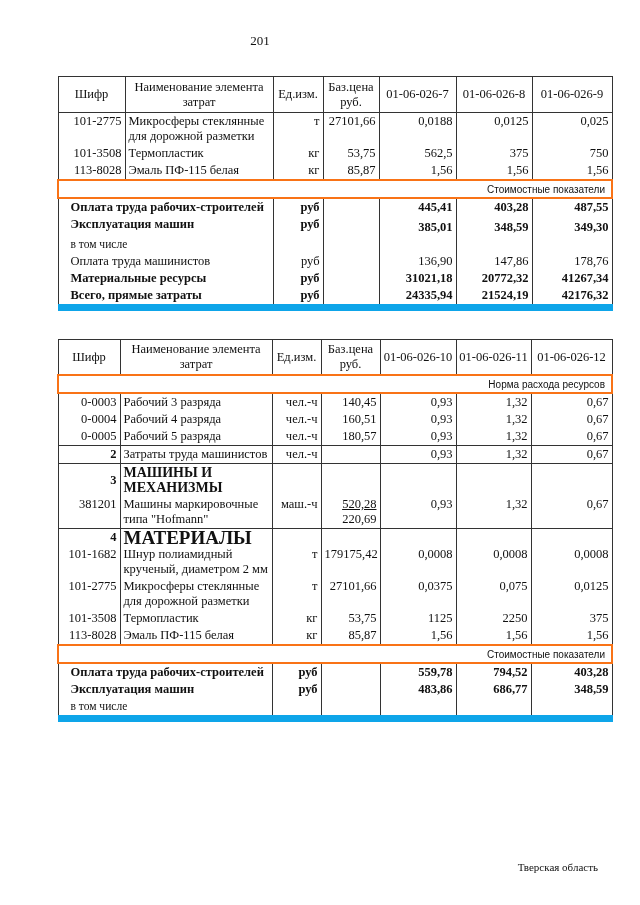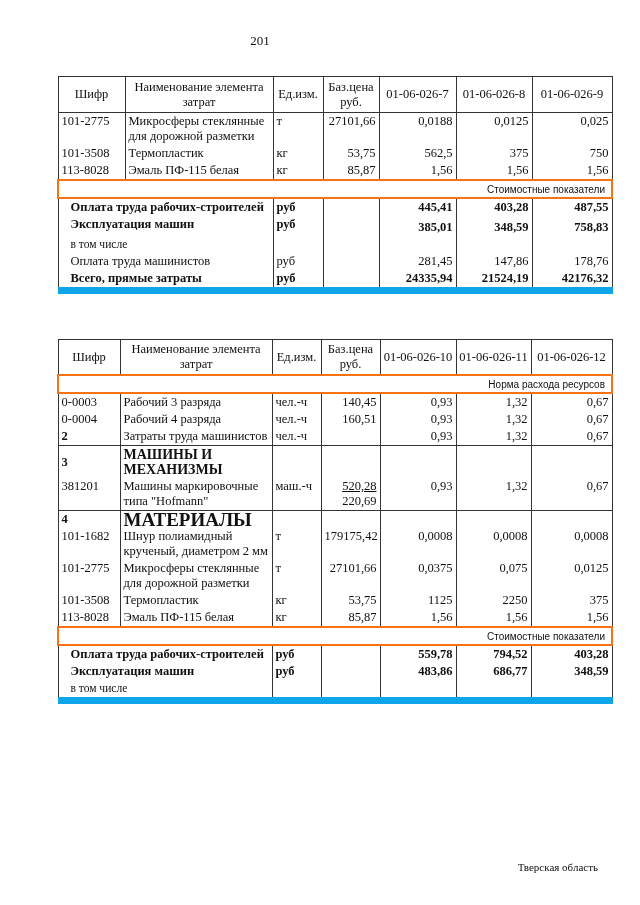--- a/index.html
+++ b/index.html
@@ -19,21 +19,21 @@
   }
   table.est td, table.est th {
     padding: 0 3px; vertical-align: top;
     border-left: 1px solid #333; border-right: 1px solid #333;
   }
   table.est th {
     font-weight: normal; text-align: center; vertical-align: middle;
     border: 1px solid #333; padding: 2px 2px; line-height: 15px;
   }
   table.est tr.row td { padding-top: 1px; padding-bottom: 1px; }
-  .c { text-align: left; }
+  .c { text-align: right; }
   .r { text-align: right; }
   .b { font-weight: bold; }
   tr.section-label td {
     font-family: "Liberation Sans", "DejaVu Sans", sans-serif;
     font-size: 10px; text-align: right; padding: 2px 6px 1px 0;
     border: 2px solid #f97316; line-height: 13px;
   }
   tr.bottomline td { border-bottom: 7px solid #0ea5e9; }
   .sep-b td { border-bottom: 1px solid #333; }
   .ind { padding-left: 12px !important; }
@@ -108,37 +108,45 @@
       <td class="r b">445,41</td>
       <td class="r b">403,28</td>
       <td class="r b">487,55</td>
     </tr>
     <tr class="row">
       <td colspan="2" class="b ind">Эксплуатация машин</td>
       <td class="c b">руб</td>
       <td></td>
       <td class="r b" style="padding-top:4px">385,01</td>
       <td class="r b" style="padding-top:4px">348,59</td>
-      <td class="r b" style="padding-top:4px">758,83</td>
+      <td class="r b" style="padding-top:4px">349,30</td>
     </tr>
     <tr class="row">
       <td colspan="2" class="ind" style="font-size:11.5px">в том числе</td>
       <td class="c"></td>
       <td></td>
       <td class="r"></td>
       <td class="r"></td>
       <td class="r"></td>
     </tr>
     <tr class="row">
       <td colspan="2" class="ind">Оплата труда машинистов</td>
       <td class="c">руб</td>
       <td></td>
-      <td class="r">281,45</td>
+      <td class="r">136,90</td>
       <td class="r">147,86</td>
       <td class="r">178,76</td>
+    </tr>
+    <tr class="row">
+      <td colspan="2" class="b ind">Материальные ресурсы</td>
+      <td class="c b">руб</td>
+      <td></td>
+      <td class="r b">31021,18</td>
+      <td class="r b">20772,32</td>
+      <td class="r b">41267,34</td>
     </tr>
     <tr class="row bottomline">
       <td colspan="2" class="b ind">Всего, прямые затраты</td>
       <td class="c b">руб</td>
       <td></td>
       <td class="r b">24335,94</td>
       <td class="r b">21524,19</td>
       <td class="r b">42176,32</td>
     </tr>
   </tbody>
@@ -181,20 +189,29 @@
     <tr class="row">
       <td class="c">0-0004</td>
       <td>Рабочий 4 разряда</td>
       <td class="c">чел.-ч</td>
       <td class="r">160,51</td>
       <td class="r">0,93</td>
       <td class="r">1,32</td>
       <td class="r">0,67</td>
     </tr>
     <tr class="row sep-b">
+      <td class="c">0-0005</td>
+      <td>Рабочий 5 разряда</td>
+      <td class="c">чел.-ч</td>
+      <td class="r">180,57</td>
+      <td class="r">0,93</td>
+      <td class="r">1,32</td>
+      <td class="r">0,67</td>
+    </tr>
+    <tr class="row sep-b">
       <td class="c b">2</td>
       <td>Затраты труда машинистов</td>
       <td class="c">чел.-ч</td>
       <td class="r"></td>
       <td class="r">0,93</td>
       <td class="r">1,32</td>
       <td class="r">0,67</td>
     </tr>
     <tr class="row">
       <td class="c b" style="vertical-align:middle">3</td>

